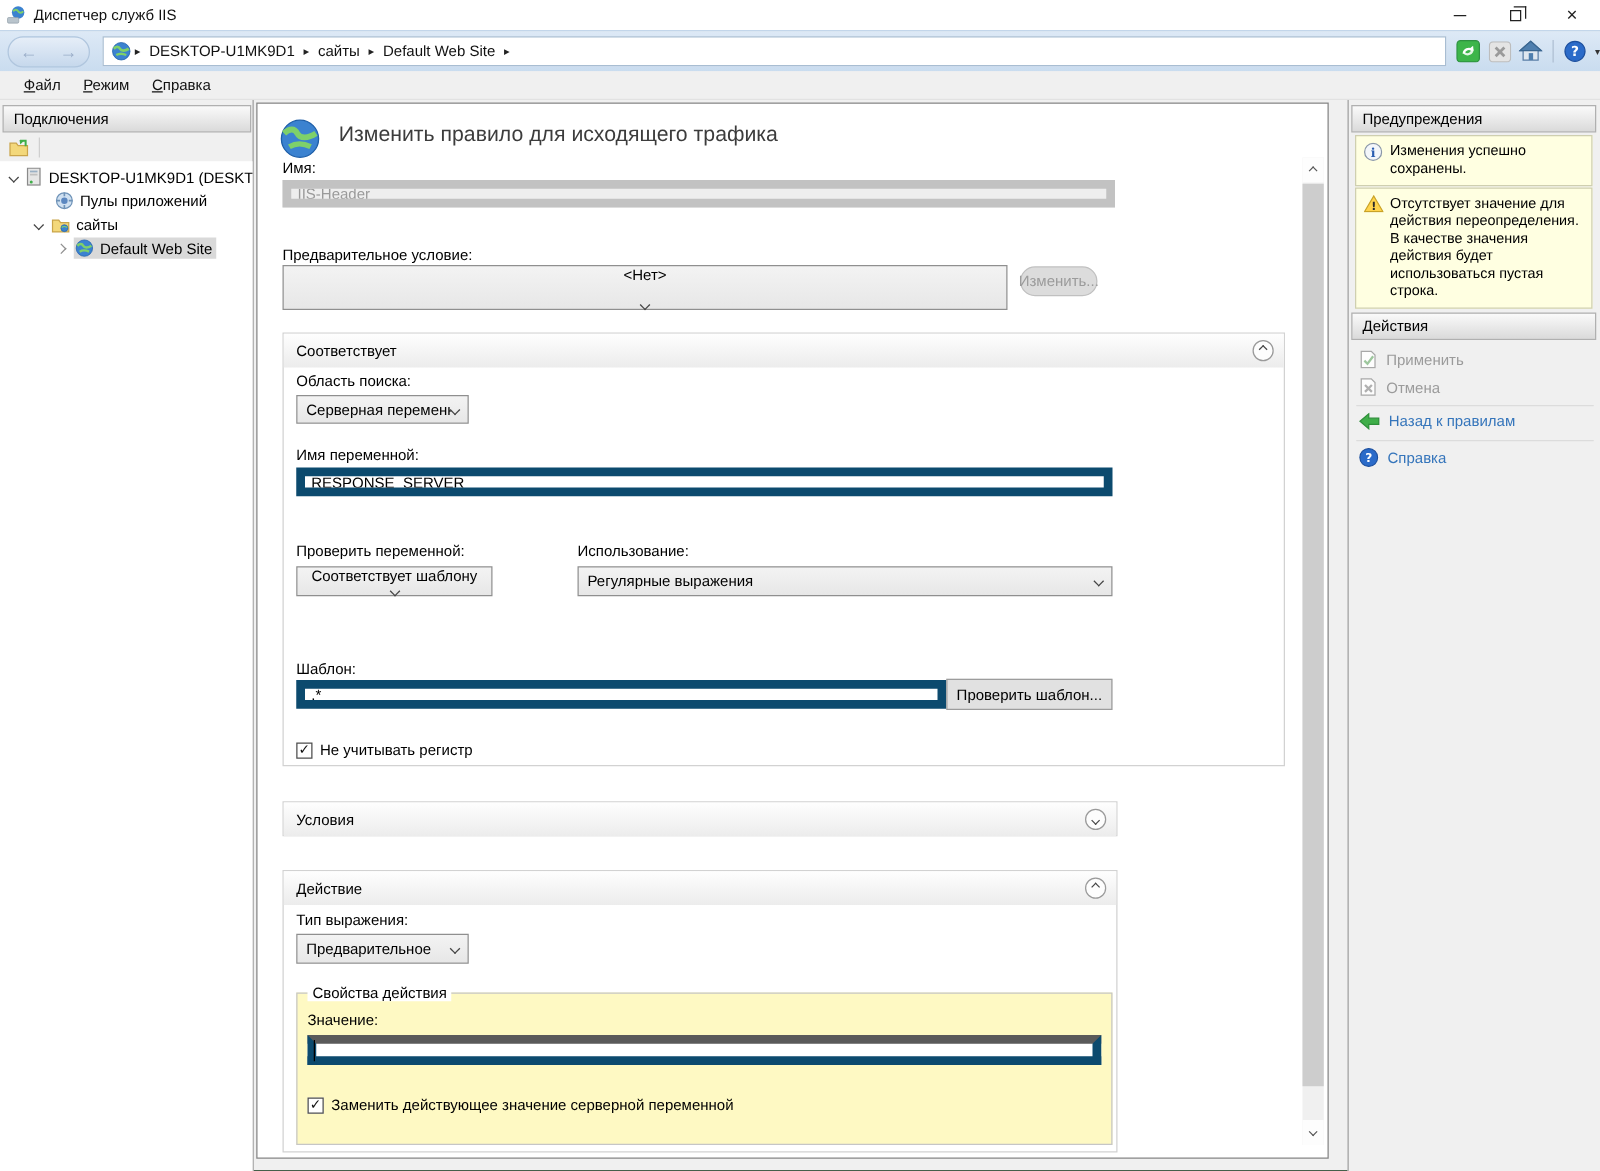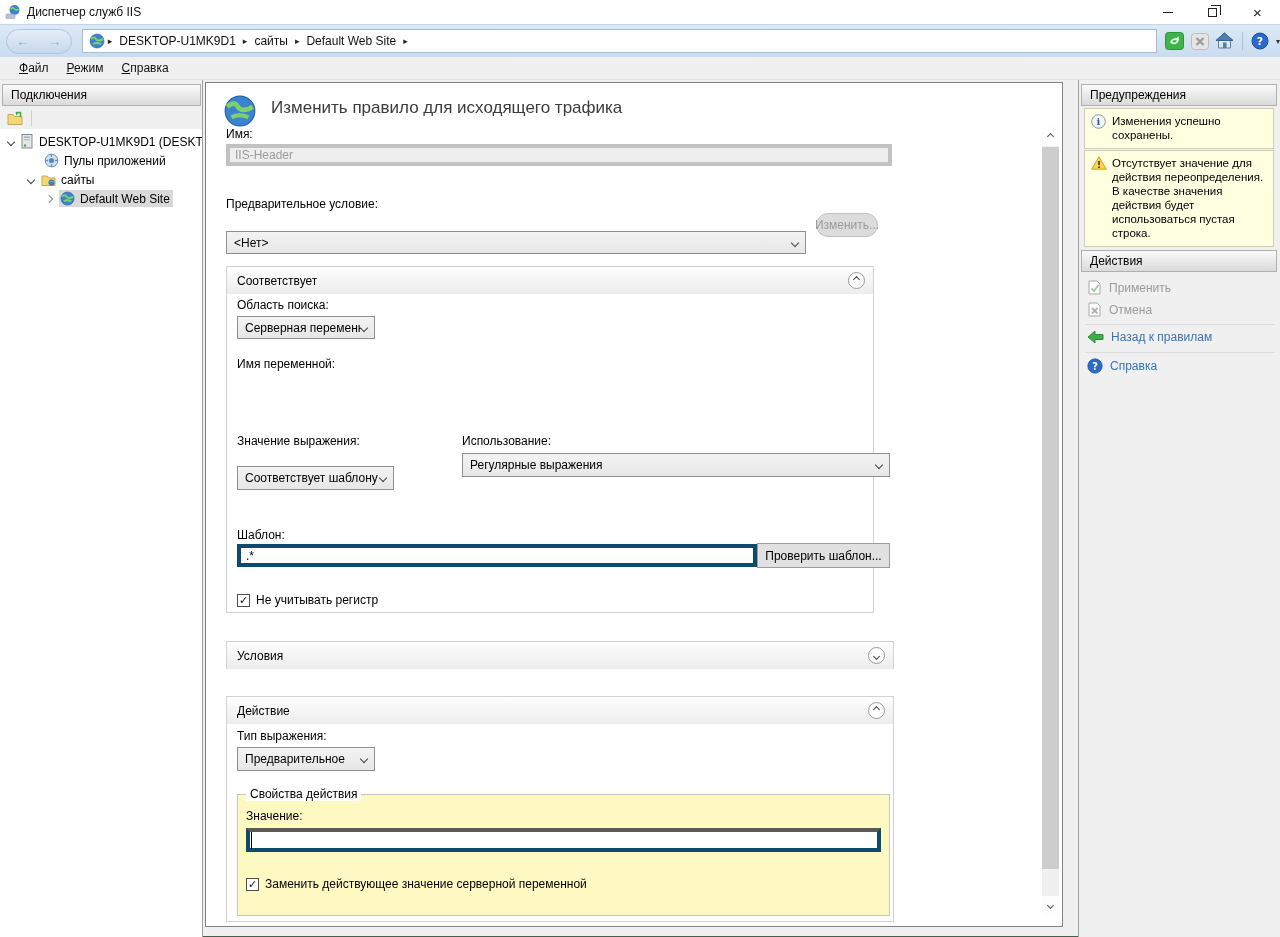--- a/index.html
+++ b/index.html
@@ -47,21 +47,21 @@
   .trow { position:absolute; height:19px; display:flex; align-items:center; white-space:nowrap; font-size:12px; }
   .trow .ticon { margin-right:5px; flex:0 0 auto; }
   .tsel { background:#d9d9d9; padding:1px 3px 1px 1px; display:flex; align-items:center; }
   .chv { display:inline-block; width:6px; height:6px; border-right:1.5px solid #444; border-bottom:1.5px solid #444; }
   .chv.down { transform:rotate(45deg); }
   .chv.up { transform:rotate(-135deg); }
   .chv.right { transform:rotate(-45deg); border-color:#8f8f8f; }
 
   
   .lbl { position:absolute; font-size:12px; white-space:nowrap; }
-  .tin { position:absolute; border:4px solid #0c4a6e; background:#fff; font-family:inherit; font-size:12px; padding:0 5px; }
+  .tin { position:absolute; border:7px solid #0c4a6e; background:#fff; font-family:inherit; font-size:12px; padding:0 5px; }
   .tin:disabled, .tin.disabled { background:#eeeeee; border-color:#c2c2c2; color:#9a9a9a; }
   .cmb { position:absolute; background:linear-gradient(#f3f3f3,#e7e7e7); border:1px solid #8f8f8f; display:flex; align-items:center; padding:0 7px; font-size:12px; }
   .cmb .txt { flex:1; overflow:hidden; white-space:nowrap; }
   .btn { position:absolute; background:#e1e1e1; border:1px solid #9c9c9c; font-size:12px; font-family:inherit; display:flex; align-items:center; justify-content:center; }
   .btn.disabled { background:#dcdcdc; border-color:#c0c0c0; color:#9b9b9b; }
   .sect { position:absolute; border:1px solid #d2d2d2; background:#fff; }
   .sect-h { position:absolute; left:0; right:0; top:0; height:27px; background:linear-gradient(#fefefe,#ececec); display:flex; align-items:center; padding:0 10px; font-size:12px; }
   .colbtn { position:absolute; right:8px; top:5px; width:17px; height:17px; border:1px solid #9a9a9a; border-radius:50%; background:#fdfdfd; display:flex; align-items:center; justify-content:center; }
   .colbtn .chv { width:5px; height:5px; margin-top:2px; }
   .colbtn .chv.up { margin-top:-2px; }
@@ -231,45 +231,46 @@
       <circle cx="8" cy="8" r="7" fill="#3b82d0" stroke="#1f5fa8" stroke-width="0.5"></circle>
       <path d="M2 6c2-2 4-2 5 0s4 2 7 0" fill="none" stroke="#7ed06a" stroke-width="2.2"></path>
       <path d="M4 11c2.5-1.5 5-1.5 8 0" fill="none" stroke="#7ed06a" stroke-width="2"></path>
     </svg>
     <div class="lbl" style="left:65px; top:15px; font-size:17px; color:#3c3c3c;">Изменить правило для исходящего трафика</div>
 
     <div class="lbl" style="left:20px; top:44px;">Имя:</div>
     <input class="tin" style="left: 20px; top: 61px; width: 666px; height: 22px;" disabled="" value="IIS-Header">
 
     <div class="lbl" style="left:20px; top:114px;">Предварительное условие:</div>
-    <div class="cmb" style="left:20px; top:148px; width:580px; height:23px;">
+    <div class="cmb" style="left:20px; top:129px; width:580px; height:36px;flex-direction:column;">
       <span class="txt">&lt;Нет&gt;</span>
       <span class="chv down"></span>
     </div>
     <button class="btn disabled" style="left:610px; top:130px; width:62px; height:24px;border-radius:12px;">Изменить...</button>
 
-    <div class="sect" style="left:20px; top:183px; width:648px; height:347px;">
+    <div class="sect" style="left:20px; top:183px; width:802px; height:347px;">
       <div class="sect-h">
           <span>Соответствует</span>
         </div>
       <div class="colbtn">
           <span class="chv up"></span>
         </div>
 
       <div class="lbl" style="left:10px; top:31px;">Область поиска:</div>
       <div class="cmb" style="left:10px; top:49px; width:138px; height:23px;">
         <span class="txt">Серверная переменн</span>
         <span class="chv down"></span>
       </div>
 
       <div class="lbl" style="left:10px; top:90px;">Имя переменной:</div>
-
-      <div class="lbl" style="left:10px; top:167px;">Значение выражения:</div>
+      <input class="tin" style="left: 10px; top: 107px; width: 653px; height: 23px;" value="RESPONSE_SERVER">
+
+      <div class="lbl" style="left:10px; top:167px;">Проверить переменной:</div>
       <div class="lbl" style="left:235px; top:167px;">Использование:</div>
-      <div class="cmb" style="left:10px; top:199px; width:157px; height:24px;">
+      <div class="cmb" style="left:10px; top:186px; width:157px; height:24px;flex-direction:column;">
         <span class="txt">Соответствует шаблону</span>
         <span class="chv down"></span>
       </div>
       <div class="cmb" style="left:235px; top:186px; width:428px; height:24px;">
         <span class="txt">Регулярные выражения</span>
         <span class="chv down"></span>
       </div>
 
       <div class="lbl" style="left:10px; top:261px;">Шаблон:</div>
       <input class="tin" style="left: 10px; top: 277px; width: 520px; height: 23px;" value=".*">

